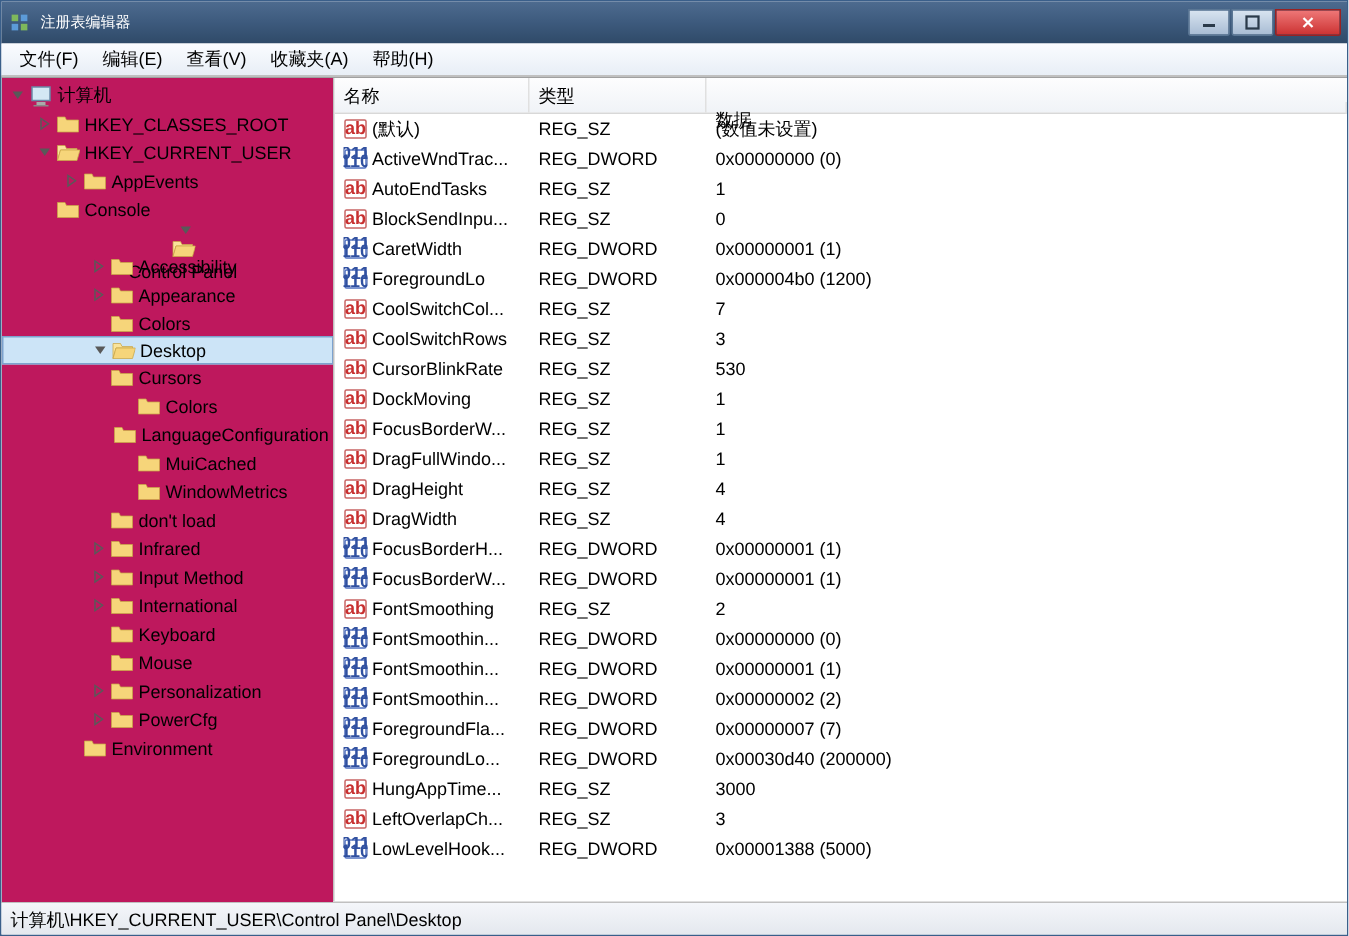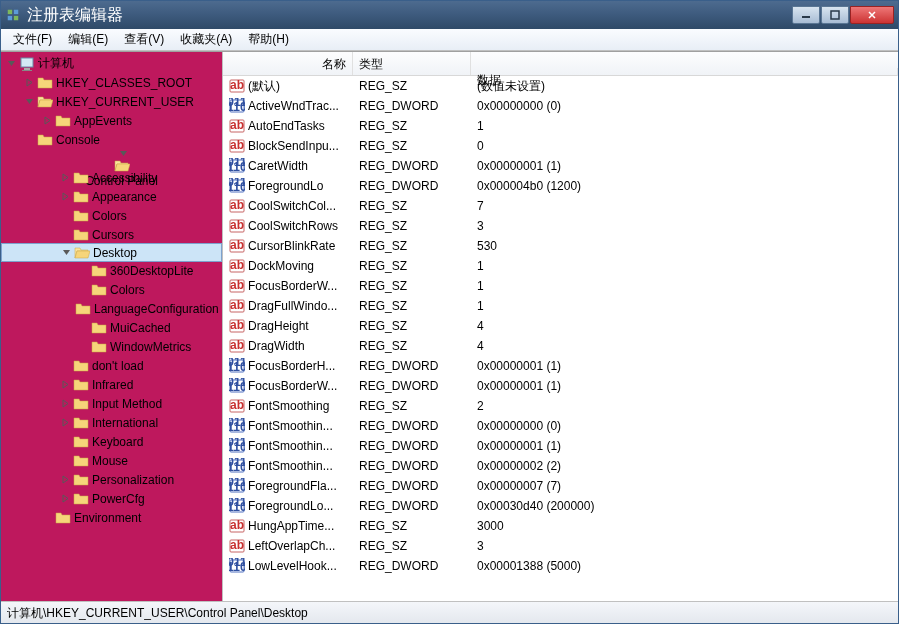--- a/index.html
+++ b/index.html
@@ -3,21 +3,21 @@
   <meta charset="utf-8">
   <style>
     * { margin: 0; padding: 0; box-sizing: border-box; font-family: "Microsoft YaHei", "SimSun", Tahoma, sans-serif; font-size: 12px; }
     body { width: 899px; height: 624px; overflow: hidden; background: #fff; }
     
     .window { width: 100%; height: 100%; display: flex; flex-direction: column; border: 1px solid #3a5f8a; }
     
     .titlebar { height: 28px; background: linear-gradient(to bottom, #4d6b8f 0%, #3d5a7d 50%, #2f4a68 100%); display: flex; align-items: center; padding: 0 4px; color: #fff; }
     .titlebar-icon { width: 16px; height: 16px; margin-right: 6px; display: flex; align-items: center; justify-content: center; }
     .titlebar-icon svg { width: 14px; height: 14px; }
-    .titlebar-text { flex: 1; font-size: 16px; }
+    .titlebar-text { flex: 1; font-size: 10px; }
     .window-controls { display: flex; gap: 1px; }
     .window-btn { width: 28px; height: 18px; display: flex; align-items: center; justify-content: center; border-radius: 0 0 2px 2px; cursor: pointer; }
     .window-btn.min, .window-btn.max { background: linear-gradient(to bottom, #d8e4f0, #a8bcd4); border: 1px solid #5a7694; }
     .window-btn.close { background: linear-gradient(to bottom, #e77, #c33); border: 1px solid #922; width: 44px; }
     .window-btn svg { width: 10px; height: 10px; }
     
     .menubar { height: 22px; background: linear-gradient(to bottom, #fafcff, #e8eef6); border-bottom: 1px solid #c0c0c0; display: flex; align-items: center; padding: 0 4px; }
     .menu-item { padding: 2px 8px; cursor: pointer; }
     
     .content { flex: 1; display: flex; overflow: hidden; border-top: 1px solid #a0a0a0; }
@@ -35,21 +35,21 @@
     .tree-icon { width: 16px; height: 16px; margin-right: 3px; display: flex; align-items: center; }
     .tree-label { padding-right: 4px; }
     
     .list-pane { flex: 1; overflow: auto; background: #fff; }
     .list-pane::-webkit-scrollbar { width: 16px; }
     .list-pane::-webkit-scrollbar-track { background: #f0f0f0; border: 1px solid #ddd; }
     .list-pane::-webkit-scrollbar-thumb { background: linear-gradient(to right, #d4e0ee, #b4c8dc); border: 1px solid #8ca6c0; border-radius: 2px; }
     
     .list-header { display: flex; height: 24px; background: linear-gradient(to bottom, #fdfdfe, #f0f3f7); border-bottom: 1px solid #d8d8d8; position: sticky; top: 0; }
     .list-header-cell { padding: 4px 6px; border-right: 1px solid #e0e0e0; }
-    .list-header-cell.name { width: 130px; text-align: right; }
+    .list-header-cell.name { width: 130px; }
     .list-header-cell.type { width: 118px; }
     .list-header-cell.data { flex: 1; margin-top: 16px; }
     
     .list-row { display: flex; height: 20px; align-items: center; cursor: pointer; }
     .list-cell { padding: 0 6px; overflow: hidden; text-overflow: ellipsis; white-space: nowrap; }
     .list-cell.name { width: 130px; display: flex; align-items: center; gap: 3px; }
     .list-cell.type { width: 118px; }
     .list-cell.data { flex: 1; }
     .value-icon { width: 16px; height: 16px; display: flex; align-items: center; justify-content: center; flex-shrink: 0; }
     
@@ -208,51 +208,42 @@
           </div>
           <div class="tree-node" style="padding-left: 56px;">
             <span class="tree-toggle"></span>
             <span class="tree-icon">
               <svg viewBox="0 0 16 16" width="16" height="16">
                 <path class="folder-svg" d="M1,3 L6,3 L7,5 L15,5 L15,13 L1,13 Z"></path>
               </svg>
             </span>
             <span class="tree-label">Colors</span>
           </div>
-          <div class="tree-node" style="padding-left: 56px;">
-            <span class="tree-toggle"></span>
-            <span class="tree-icon">
-              <svg viewBox="0 0 16 16" width="16" height="16">
-                <path class="folder-svg" d="M1,3 L6,3 L7,5 L15,5 L15,13 L1,13 Z"></path>
-              </svg>
-            </span>
-            <span class="tree-label">Cursors</span>
-          </div>
           <div class="tree-node selected" style="padding-left: 56px;">
             <span class="tree-toggle">
               <svg viewBox="0 0 9 9">
                 <path d="M1,2 L4.5,7 L8,2 Z" fill="#595959"></path>
               </svg>
             </span>
             <span class="tree-icon">
               <svg viewBox="0 0 16 16" width="16" height="16">
                 <path class="folder-open-svg" d="M1,3 L6,3 L7,5 L14,5 L14,6 L3,6 L1,13 Z"></path>
                 <path class="folder-svg" d="M3,6 L16,6 L14,13 L1,13 Z"></path>
               </svg>
             </span>
             <span class="tree-label">Desktop</span>
           </div>
-          <div class="tree-node" style="padding-left: 74px;">
-            <span class="tree-toggle"></span>
-            <span class="tree-icon">
-              <svg viewBox="0 0 16 16" width="16" height="16">
-                <path class="folder-svg" d="M1,3 L6,3 L7,5 L15,5 L15,13 L1,13 Z"></path>
-              </svg>
-            </span>
-            <span class="tree-label">360DesktopLite</span>
+          <div class="tree-node" style="padding-left: 56px;">
+            <span class="tree-toggle"></span>
+            <span class="tree-icon">
+              <svg viewBox="0 0 16 16" width="16" height="16">
+                <path class="folder-svg" d="M1,3 L6,3 L7,5 L15,5 L15,13 L1,13 Z"></path>
+              </svg>
+            </span>
+            <span class="tree-label">Cursors</span>
           </div>
           <div class="tree-node" style="padding-left: 74px;">
             <span class="tree-toggle"></span>
             <span class="tree-icon">
               <svg viewBox="0 0 16 16" width="16" height="16">
                 <path class="folder-svg" d="M1,3 L6,3 L7,5 L15,5 L15,13 L1,13 Z"></path>
               </svg>
             </span>
             <span class="tree-label">Colors</span>
           </div>

